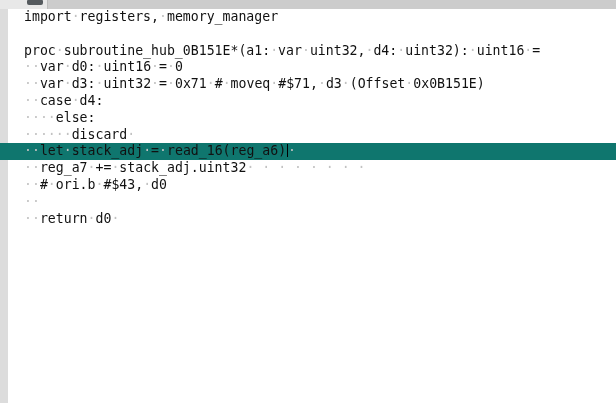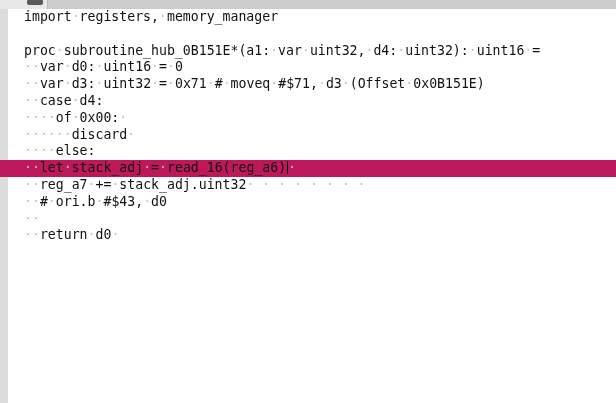--- a/index.html
+++ b/index.html
@@ -84,21 +84,21 @@
     height: 16.8px;
     line-height: 16.8px;
     font-size: 13.2px;
     color: #111111;
     white-space: pre;
     padding-left: 24px;
     box-sizing: border-box;
     letter-spacing: 0px;
   }
   .code-line.current {
-    background: #be185d;
+    background: #0f766e;
   }
   .code-line .txt {
     display: inline;
   }
   
   .ws {
     color: #c2c2c2;
   }
   .caret {
     display: inline-block;
@@ -122,23 +122,22 @@
 
   <div class="editor">
     <div class="gutter"></div>
     <div class="code-area" id="code-area">
         <div class="code-line"><span class="txt">import</span><span class="ws">·</span><span class="txt">registers,</span><span class="ws">·</span><span class="txt">memory_manager</span></div>
         <div class="code-line"></div>
         <div class="code-line"><span class="txt">proc</span><span class="ws">·</span><span class="txt">subroutine_hub_0B151E*(a1:</span><span class="ws">·</span><span class="txt">var</span><span class="ws">·</span><span class="txt">uint32,</span><span class="ws">·</span><span class="txt">d4:</span><span class="ws">·</span><span class="txt">uint32):</span><span class="ws">·</span><span class="txt">uint16</span><span class="ws">·</span><span class="txt">=</span></div>
         <div class="code-line"><span class="ws">··</span><span class="txt">var</span><span class="ws">·</span><span class="txt">d0:</span><span class="ws">·</span><span class="txt">uint16</span><span class="ws">·</span><span class="txt">=</span><span class="ws">·</span><span class="txt">0</span></div>
         <div class="code-line"><span class="ws">··</span><span class="txt">var</span><span class="ws">·</span><span class="txt">d3:</span><span class="ws">·</span><span class="txt">uint32</span><span class="ws">·</span><span class="txt">=</span><span class="ws">·</span><span class="txt">0x71</span><span class="ws">·</span><span class="txt">#</span><span class="ws">·</span><span class="txt">moveq</span><span class="ws">·</span><span class="txt">#$71,</span><span class="ws">·</span><span class="txt">d3</span><span class="ws">·</span><span class="txt">(Offset</span><span class="ws">·</span><span class="txt">0x0B151E)</span></div>
         <div class="code-line"><span class="ws">··</span><span class="txt">case</span><span class="ws">·</span><span class="txt">d4:</span></div>
-        <div class="code-line"><span class="ws">····</span><span class="txt">of</span><span class="ws">·</span><span class="txt">0x00:</span><span class="ws">·</span></div>
+        <div class="code-line"><span class="ws">····</span><span class="txt">else:</span></div>
         <div class="code-line"><span class="ws">······</span><span class="txt">discard</span><span class="ws">·</span></div>
-        <div class="code-line"><span class="ws">····</span><span class="txt">else:</span></div>
         <div class="code-line current"><span class="ws">··</span><span class="txt">let</span><span class="ws">·</span><span class="txt">stack_adj</span><span class="ws">·</span><span class="txt">=</span><span class="ws">·</span><span class="txt">read_16(reg_a6)</span><span class="caret"></span><span class="ws">·</span></div>
         <div class="code-line"><span class="ws">··</span><span class="txt">reg_a7</span><span class="ws">·</span><span class="txt">+=</span><span class="ws">·</span><span class="txt">stack_adj.uint32</span><span class="ws">· · · · · · · ·</span></div>
         <div class="code-line"><span class="ws">··</span><span class="txt">#</span><span class="ws">·</span><span class="txt">ori.b</span><span class="ws">·</span><span class="txt">#$43,</span><span class="ws">·</span><span class="txt">d0</span></div>
         <div class="code-line"><span class="ws">··</span></div>
         <div class="code-line"><span class="ws">··</span><span class="txt">return</span><span class="ws">·</span><span class="txt">d0</span><span class="ws">·</span></div>
       </div>
   </div>
 
 </div>
 

